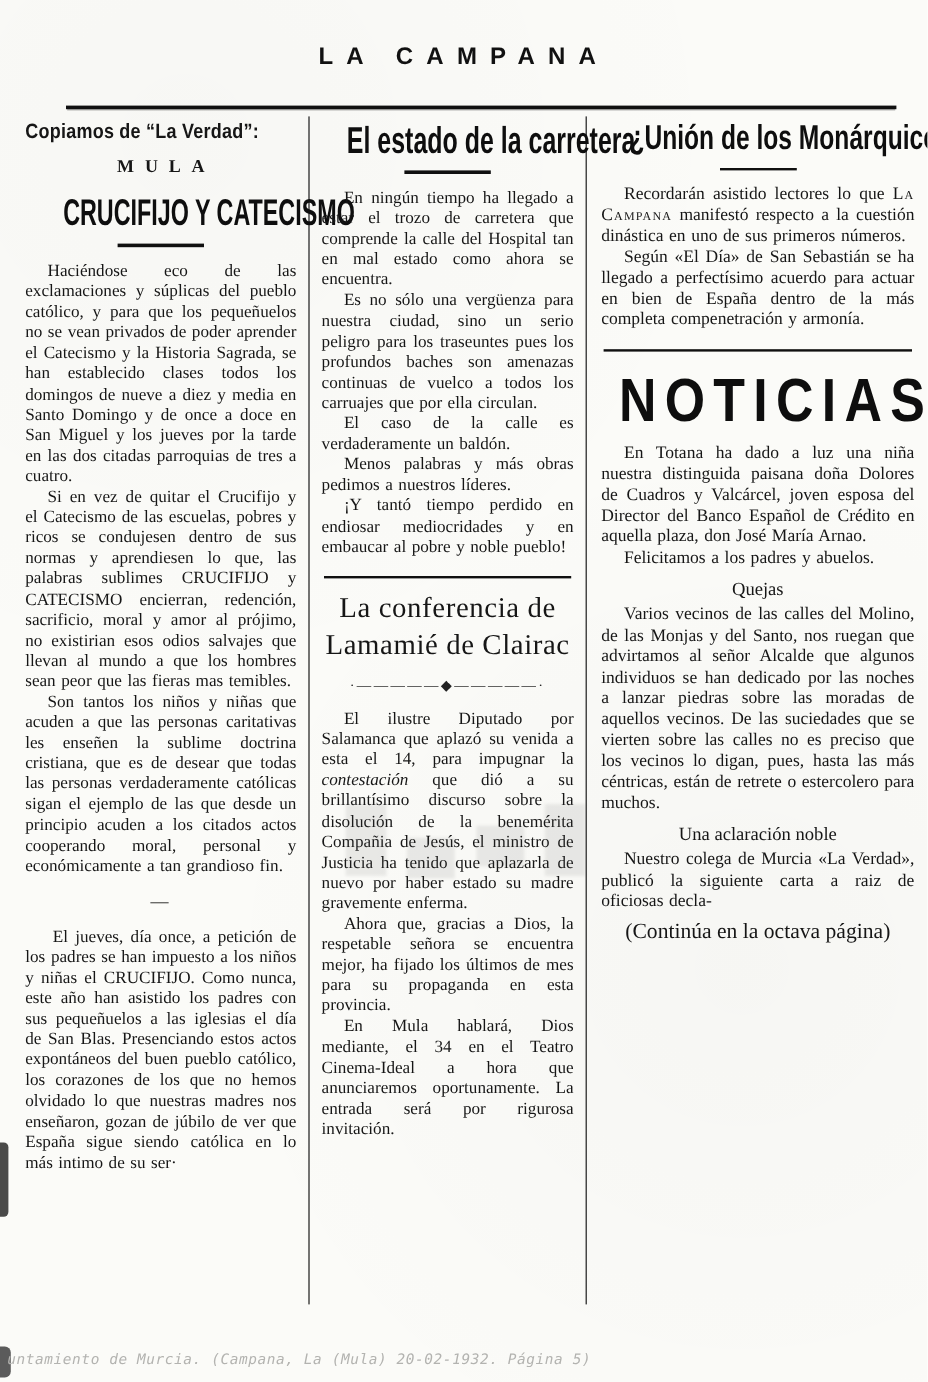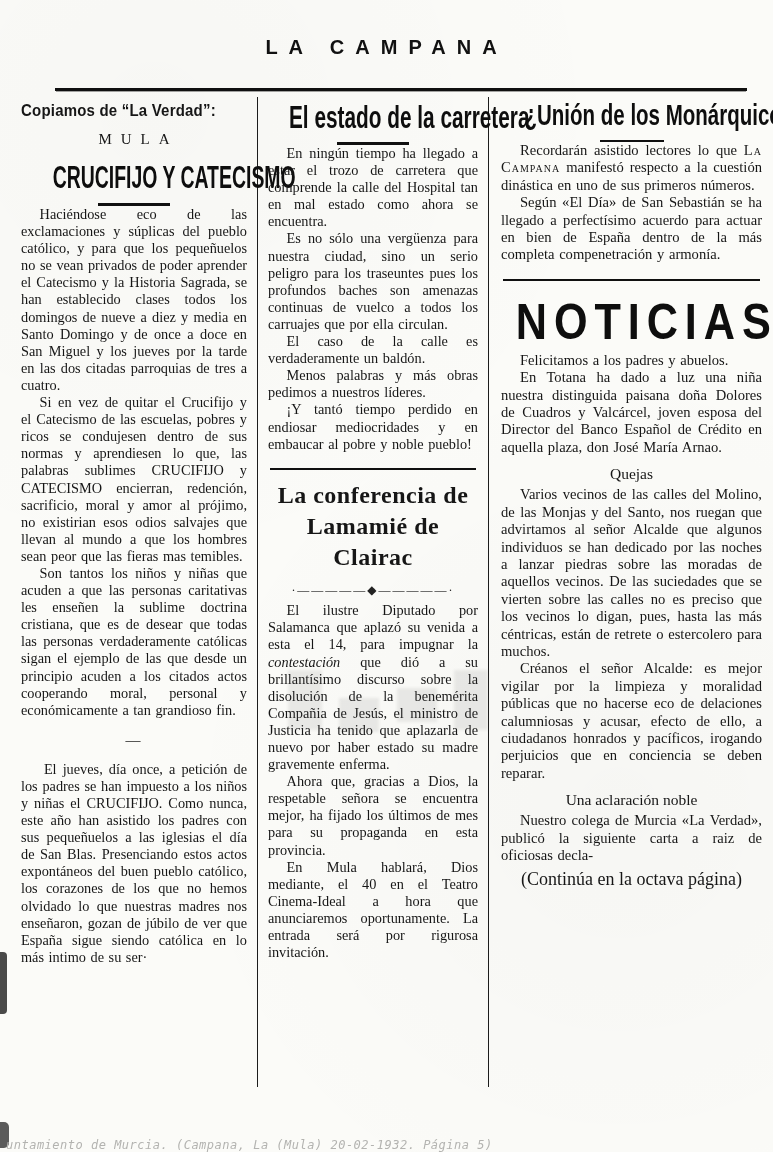--- a/index.html
+++ b/index.html
@@ -38,51 +38,51 @@
   .col3{width:275px;padding:0 2px 0 12px;}
   .vdiv{width:1px;background:#1c1c1c;height:990px;margin-top:2px;}
   
   .kicker{
     font-family:"Liberation Sans","DejaVu Sans",sans-serif;
     font-weight:700;font-size:15px;margin-top:5px;
     transform:scaleY(1.15);transform-origin:left top;
     letter-spacing:0.2px;
   }
   .mula{
-    text-align:center;font-size:15px;font-weight:400;
+    text-align:center;font-size:15px;font-weight:700;
     letter-spacing:9px;margin-top:14px;text-indent:9px;
   }
   .display{
     font-family:"Liberation Sans","DejaVu Sans",sans-serif;
     font-weight:800;white-space:nowrap;text-align:center;
     transform-origin:center top;display:block;color:#0e0e0e;
   }
   .headline-crucifijo{font-size:27px;transform:scale(.72,1.15);margin-top:12px;}
   .headline-carretera{font-size:26px;transform:scale(.8,1.2);margin-top:4px;}
   .headline-union{font-size:25px;transform:scale(.82,1.15);margin-top:4px;}
   .headline-noticias{
     font-size:47px;letter-spacing:.16em;text-indent:.1em;
     transform:scale(.92,1.08);margin:10px 0 6px 0;
   }
   .headline-rule{width:72px;height:3px;background:#101010;margin:12px auto 0;}
   .headline-rule.small{width:64px;height:2px;}
   .serif-head{
-    text-align:center;font-size:24px;font-weight:700;
+    text-align:center;font-size:24px;font-weight:400;
     line-height:1.3;margin-top:10px;letter-spacing:.5px;
   }
   .subhead{
     text-align:center;font-weight:400;font-size:15.5px;
     margin:9px 0 3px;
   }
   .p{
     font-size:14.3px;line-height:17.1px;text-align:justify;
     text-indent:1.3em;margin:0;word-spacing:1px;
   }
   .col3 .p{font-size:14.6px;line-height:17.4px;}
-  .p.first{margin-top:0;}
+  .p.first{margin-top:12px;}
   .dash-sep{text-align:center;margin:13px 0 12px;font-size:15px;letter-spacing:2px;}
   .article-rule{height:2px;background:#101010;margin:15px 2px 0;}
   .ornament{
     text-align:center;font-size:12px;letter-spacing:2px;
     margin:10px 0 4px;color:#222;position:relative;z-index:2;
   }
   .continuation{
     text-align:center;font-size:18px;margin-top:5px;
   }
   .smallcaps{font-variant:small-caps;letter-spacing:1px;}
@@ -100,21 +100,21 @@
   .g4{width:34px;height:60px;}
   .smudge1{
     position:absolute;left:0;top:952px;width:7px;height:62px;
     background:#2a2a2a;border-radius:0 4px 4px 0;opacity:.85;
   }
   .smudge2{
     position:absolute;left:0;top:1122px;width:9px;height:26px;
     background:#333;border-radius:0 5px 5px 0;opacity:.8;
   }
   .footer{
-    position:absolute;left:6px;bottom:0;
+    position:absolute;left:6px;bottom:12px;
     font-family:"DejaVu Sans Mono","Liberation Mono",monospace;
     font-style:italic;font-size:12px;letter-spacing:.5px;
     color:#b3b3b0;white-space:nowrap;
   }
 </style>
 </head>
 <body>
 
 <div class="page">
 
@@ -160,42 +160,41 @@
       <div class="article-rule"></div>
 
       <div class="serif-head">
         <span>La conferencia de</span><br>
         <span>Lamamié de Clairac</span>
       </div>
       <div class="ornament">·—————◆—————·</div>
 
       <p class="p first"><span>El ilustre Diputado por Salamanca que aplazó su venida a esta el 14, para impugnar la </span><span class="ital">contestación</span><span> que dió a su brillantísimo discurso sobre la disolución de la benemérita Compañia de Jesús, el ministro de Justicia ha tenido que aplazarla de nuevo por haber estado su madre gravemente enferma.</span></p>
       <p class="p">Ahora que, gracias a Dios, la respetable señora se encuentra mejor, ha fijado los últimos de mes para su propaganda en esta provincia.</p>
-      <p class="p">En Mula hablará, Dios mediante, el 40 en el Teatro Cinema-Ideal a hora que anunciaremos oportunamente. La entrada será por rigurosa invitación.</p>
+      <p class="p">En Mula hablará, Dios mediante, el 34 en el Teatro Cinema-Ideal a hora que anunciaremos oportunamente. La entrada será por rigurosa invitación.</p>
     </div>
 
     <div class="vdiv"></div>
 
     <div class="col col3">
       <div class="display headline-union">¿Unión de los Monárquicos?</div>
       <div class="headline-rule small"></div>
 
       <p class="p first"><span>Recordarán asistido lectores lo que </span><span class="smallcaps">La Campana</span><span> manifestó respecto a la cuestión dinástica en uno de sus primeros números.</span></p>
       <p class="p">Según «El Día» de San Sebastián se ha llegado a perfectísimo acuerdo para actuar en bien de España dentro de la más completa compenetración y armonía.</p>
 
       <div class="article-rule"></div>
 
       <div class="display headline-noticias">NOTICIAS</div>
 
+      <p class="p first">En Totana ha dado a luz una niña nuestra distinguida paisana doña Dolores de Cuadros y Valcárcel, joven esposa del Director del Banco Español de Crédito en aquella plaza, don José María Arnao.</p>
       <p class="p">Felicitamos a los padres y abuelos.</p>
-      <p class="p first">En Totana ha dado a luz una niña nuestra distinguida paisana doña Dolores de Cuadros y Valcárcel, joven esposa del Director del Banco Español de Crédito en aquella plaza, don José María Arnao.</p>
 
       <div class="subhead">Quejas</div>
       <p class="p">Varios vecinos de las calles del Molino, de las Monjas y del Santo, nos ruegan que advirtamos al señor Alcalde que algunos individuos se han dedicado por las noches a lanzar piedras sobre las moradas de aquellos vecinos. De las suciedades que se vierten sobre las calles no es preciso que los vecinos lo digan, pues, hasta las más céntricas, están de retrete o estercolero para muchos.</p>
-      <p class="p">Créanos el señor Alcalde: es mejor vigilar por la limpieza y moralidad públicas que no hacerse eco de delaciones calumniosas y acusar, efecto de ello, a ciudadanos honrados y pacíficos, irogando perjuicios que en conciencia se deben reparar.</p>
 
       <div class="subhead">Una aclaración noble</div>
       <p class="p">Nuestro colega de Murcia «La Verdad», publicó la siguiente carta a raiz de oficiosas decla-</p>
       <div class="continuation">(Continúa en la octava página)</div>
     </div>
 
   </div>
 
   <div class="footer">untamiento de Murcia. (Campana, La (Mula) 20-02-1932. Página 5)</div>
 

